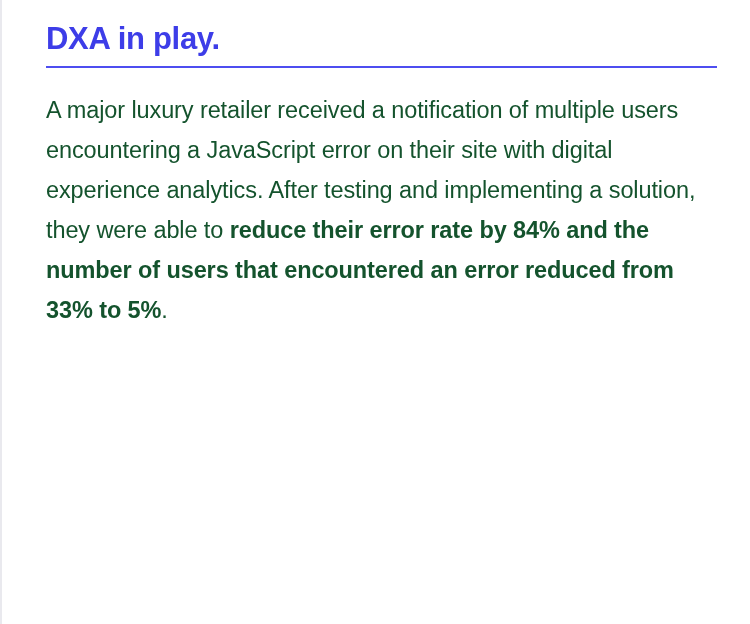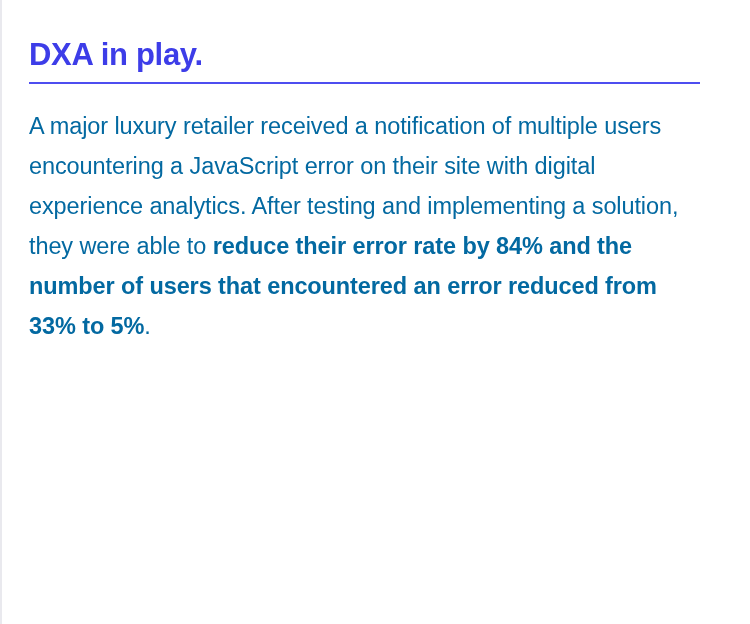--- a/index.html
+++ b/index.html
@@ -21,26 +21,26 @@
     position: absolute;
     top: 0;
     left: 0;
     width: 2px;
     height: 624px;
     background: #e9e9ee;
   }
 
   .slide {
     position: absolute;
-    top: 16px;
+    top: 0;
     left: 0;
     width: 750px;
     height: 456px;
     box-sizing: border-box;
-    padding: 0 50px 0 29px;
+    padding: 0 50px 0 46px;
   }
 
   .slide-title {
     margin: 0;
     padding-top: 19px;
     font-size: 31px;
     font-weight: bold;
     line-height: 40px;
     letter-spacing: -0.3px;
     color: #3d3de8;
@@ -81,17 +81,17 @@
 <body style="background: rgb(255, 255, 255);">
 
 <div class="page-edge-left"></div>
 
 <div class="slide">
 
   <h1 class="slide-title" style="color: rgb(61, 61, 232);">DXA in play.</h1>
 
   <hr class="title-rule" style="background: rgb(78, 78, 240);">
 
-  <div class="body-copy" style="color: #0369a1;">
+  <div class="body-copy" style="color: #14532d;">
       <p><span>A major luxury retailer received a notification of multiple users encountering a JavaScript error on their site with digital experience analytics. After testing and implementing a solution, they were able to </span><strong>reduce their error rate by 84% and the number of users that encountered an error reduced from 33% to 5%</strong><span>.</span></p>
     </div>
 
 </div>
 
 </body></html>

